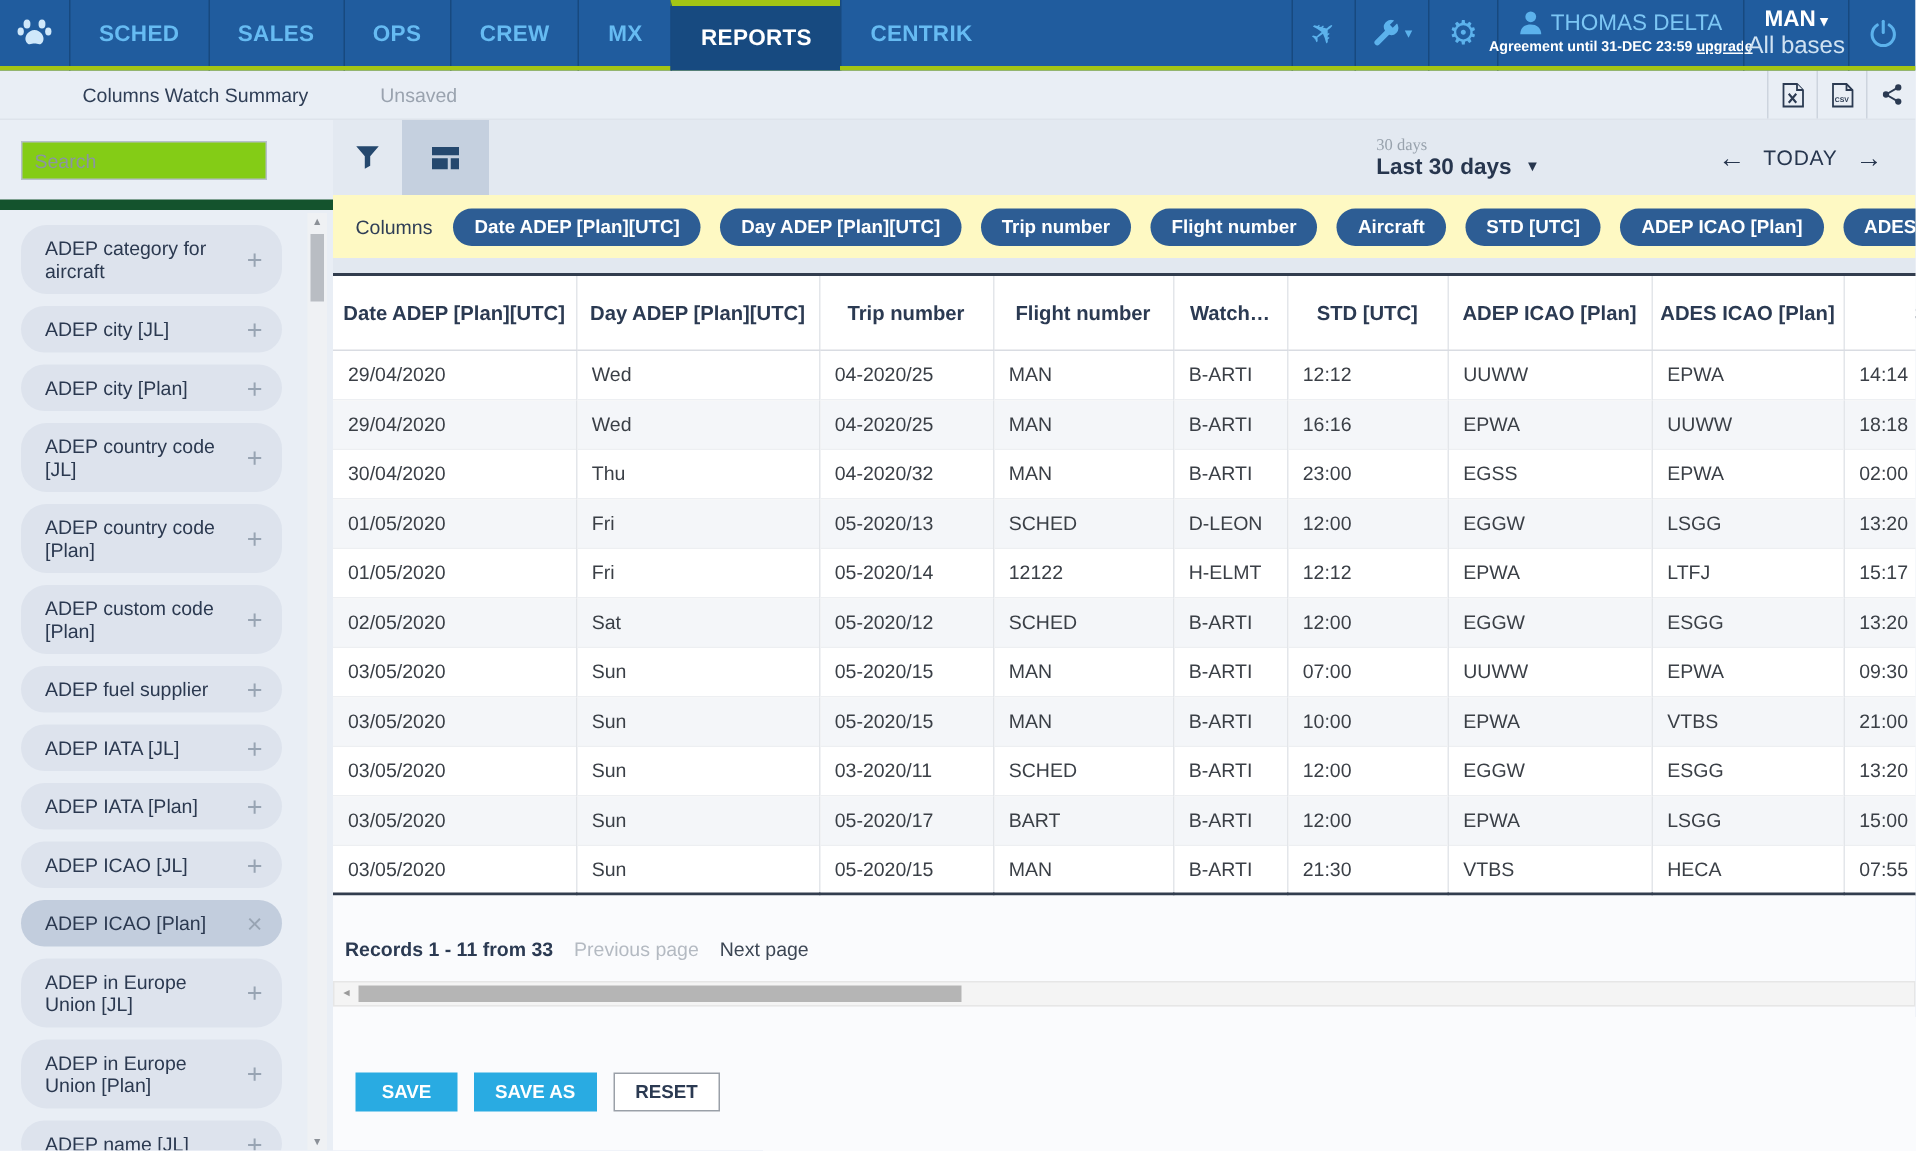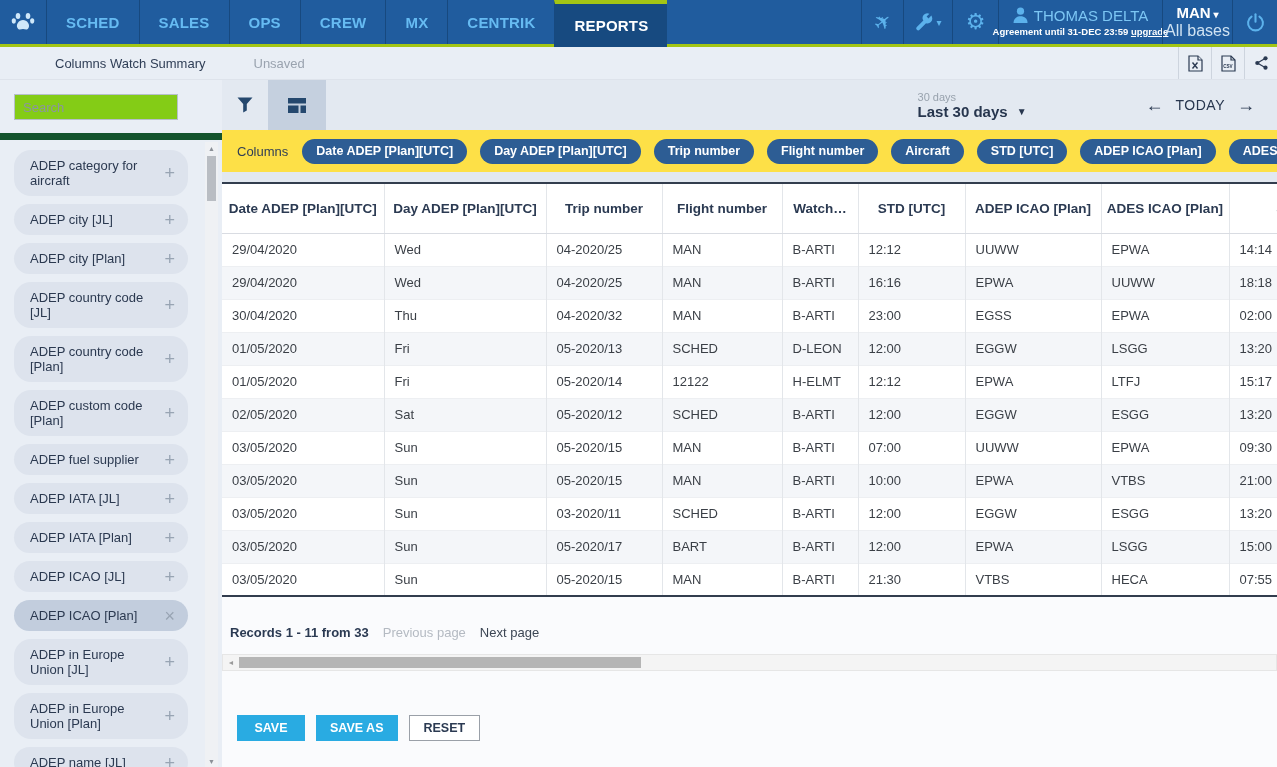--- a/index.html
+++ b/index.html
@@ -53,28 +53,28 @@
   .scroll-arrow { font-size:7px; color:#8B9097; height:12px; display:flex; align-items:center; cursor:pointer; }
   .side-thumb { width:9px; height:45px; background:#B9BDC3; margin-top:2px; cursor:pointer; }
   .side-spacer { flex:1; }
 
   
   .main { flex:1; display:flex; flex-direction:column; background:#edf1f7; min-width:0; }
   .toolbar { height:50px; background:#E3E9F1; display:flex; align-items:stretch; }
   .tool-cell { width:46px; display:flex; align-items:center; justify-content:center; cursor:pointer; }
   .tool-cell.active { width:58px; background:#C5D0DF; }
   .period-block { margin-left:auto; display:flex; flex-direction:column; justify-content:center; cursor:pointer; width:110px; }
-  .period-small { font-size:11px; color:#98A2AD; }
+  .period-small { font-size:11px; color:#98A2AD;font-family:Liberation Serif, serif; }
   .period-label { font-size:15px; font-weight:bold; color:#27364E; white-space:nowrap; }
   .period-label .pcaret { font-size:10px; color:#27364E; margin-left:9px; vertical-align:2px; }
   .today-nav { display:flex; align-items:center; gap:12px; margin-left:118px; margin-right:22px; }
   .nav-arrow { font-size:18px; color:#27364E; cursor:pointer; }
   .today-label { font-size:14px; color:#27364E; letter-spacing:.5px; cursor:pointer; }
 
-  .chips-row { height:42px; background:#fde047; display:flex; align-items:center; padding-left:15px; }
+  .chips-row { height:42px; background:#fef9c3; display:flex; align-items:center; padding-left:15px; }
   .chips-label { font-size:13px; color:#2F3E56; margin-right:14px; }
   .chip { background:#2D5D94; color:#fff; font-size:12.5px; font-weight:bold; padding:5px 14px 6px 14px; border-radius:13px; margin-right:13px; white-space:nowrap; cursor:pointer; }
 
   .table-gap { height:10px; background:#E2E8F0; }
   .report-table { border-collapse:collapse; table-layout:fixed; width:1055px; background:#fff; border-top:2px solid #323D4E; border-bottom:2px solid #323D4E; }
   .report-table th { height:50px; font-size:13.5px; font-weight:bold; color:#2B3A52; text-align:center; background:#fff; border-right:1px solid #E3E6EA; border-bottom:1px solid #D9DCE2; overflow:hidden; white-space:nowrap; cursor:pointer; }
   .report-table td { height:33px; font-size:13px; color:#3A3F46; padding-left:10px; border-right:1px solid #E3E6EA; overflow:hidden; white-space:nowrap; }
   .report-table th:last-child, .report-table td:last-child { border-right:none; }
   .report-table tbody tr:nth-child(even) { background:#F4F6F9; }
   .report-table tbody tr { border-bottom:1px solid #EDEFF2; cursor:pointer; }
@@ -111,22 +111,22 @@
           <path d="M12 9 C8 9 4.5 13.5 6.5 17 C8 19.6 10 18 12 18 C14 18 16 19.6 17.5 17 C19.5 13.5 16 9 12 9 Z"></path>
         </svg>
       </span>
     </div>
     <div class="nav-tabs" style="display:flex;">
         <div class="nav-tab">SCHED</div>
         <div class="nav-tab">SALES</div>
         <div class="nav-tab">OPS</div>
         <div class="nav-tab">CREW</div>
         <div class="nav-tab">MX</div>
+        <div class="nav-tab active">REPORTS</div>
         <div class="nav-tab">CENTRIK</div>
-        <div class="nav-tab active">REPORTS</div>
       </div>
   </div>
   <div class="nav-right">
     <div class="nav-icon-cell plane-cell">
       <span class="plane-glyph">✈</span>
     </div>
     <div class="nav-icon-cell wrench-cell">
       <span>
         <svg width="19" height="19" viewBox="0 0 24 24" fill="#5CB2EC">
           <path d="M22.7 5.2a6 6 0 0 1-7.5 7.7l-8.2 8.2a2.4 2.4 0 1 1-3.4-3.4l8.2-8.2A6 6 0 0 1 19.5.9l-3.6 3.6 2.4 2.4 3.6-3.6c.4.6.7 1.2.8 1.9z"></path>

